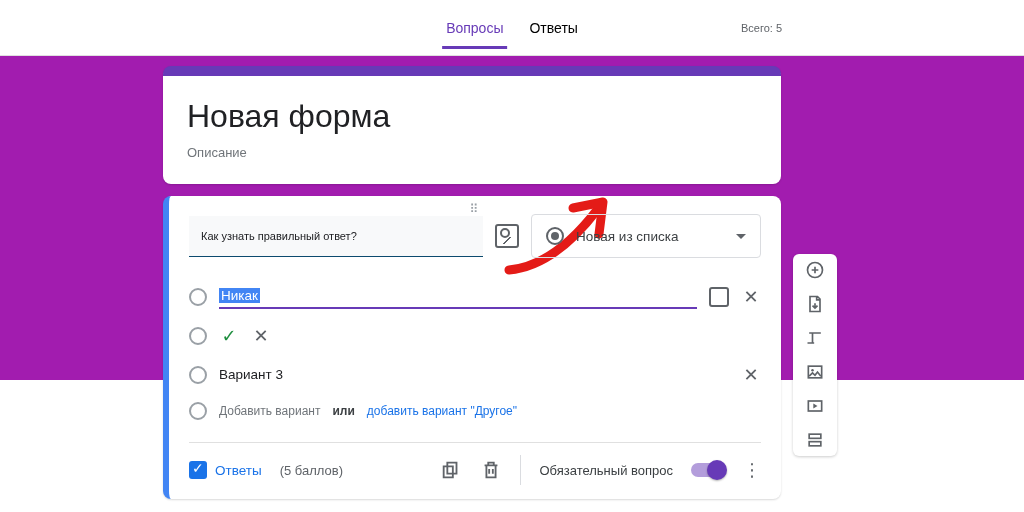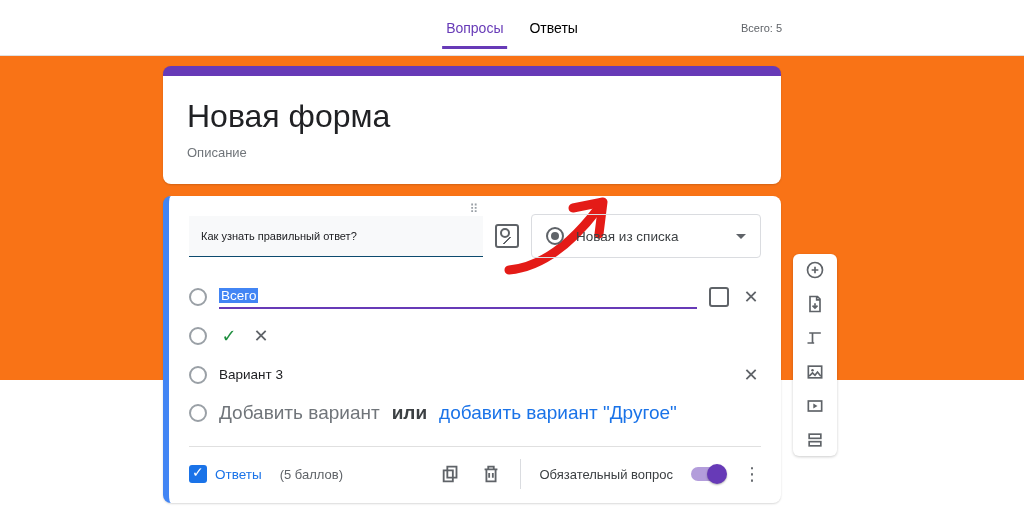--- a/index.html
+++ b/index.html
@@ -2,21 +2,21 @@
 <html><head>
 <meta charset="utf-8">
 <style>
   * { box-sizing: border-box; margin: 0; padding: 0; font-family: Arial, 'Helvetica Neue', sans-serif; }
   body { background: #fff; width: 1024px; height: 512px; overflow: hidden; }
   .topbar { height: 56px; background: #fff; position: relative; border-bottom: 1px solid #e0e0e0; }
   .tabs { position: absolute; left: 50%; transform: translateX(-50%); top: 12px; display: flex; gap: 18px; }
   .tab { font-size: 14px; padding: 8px 4px 10px; cursor: pointer; }
   .tab.active { color: #673ab7; border-bottom: 3px solid #673ab7; }
   .total { position: absolute; right: 242px; top: 22px; font-size: 11px; color: #5f6368; }
-  .canvas { background: #f97316; height: 324px; position: relative; padding-top: 10px; }
+  .canvas { background: #a21caf; height: 324px; position: relative; padding-top: 10px; }
   .centercol { width: 618px; margin-left: 163px; }
   .card { background: #fff; border-radius: 8px; box-shadow: 0 1px 2px rgba(0,0,0,.15); margin-bottom: 12px; position: relative; }
   .headercard { border-top: 10px solid #673ab7; padding: 22px 24px 24px; }
   .formtitle { font-size: 32px; font-weight: 400; color: #202124; }
   .formdesc { font-size: 13px; color: #70757a; margin-top: 10px; }
   .qcard { border-left: 6px solid #4285f4; padding: 18px 20px 14px; }
   .dragdots { position: absolute; left: 50%; top: 6px; transform: translateX(-50%); color: #9aa0a6; font-size: 12px; letter-spacing: 2px; cursor: grab; }
   .qrow1 { display: flex; align-items: center; gap: 12px; margin-bottom: 18px; }
   .qinput { flex: 1; background: #f8f9fa; border: none; border-bottom: 1px solid #0c4a6e; padding: 14px 12px; font-size: 11px; color: #202124; }
   .qimgbtn { width: 24px; height: 24px; border: 2px solid #5f6368; border-radius: 3px; position: relative; cursor: pointer; }
@@ -28,21 +28,21 @@
   .typeselect-label { font-size: 13.5px; color: #3c4043; }
   .dropcaret { margin-left: auto; width: 0; height: 0; border-left: 5px solid transparent; border-right: 5px solid transparent; border-top: 5px solid #5f6368; }
   .option { display: flex; align-items: center; gap: 12px; padding: 8px 0; }
   .oradio { width: 18px; height: 18px; border: 2px solid #9aa0a6; border-radius: 50%; flex-shrink: 0; }
   .otext { flex: 1; font-size: 13.5px; color: #202124; padding: 4px 0; }
   .option.editing .otext { border-bottom: 2px solid #673ab7; }
   .sel { background: #4285f4; color: #fff; padding: 0 2px; }
   .oimg { width: 20px; height: 20px; border: 2px solid #5f6368; border-radius: 3px; cursor: pointer; }
   .ox { font-size: 18px; color: #5f6368; cursor: pointer; width: 20px; text-align: center; }
   .ocheck { color: #1e8e3e; font-size: 18px; width: 20px; text-align: center; }
-  .addrow { display: flex; align-items: center; gap: 12px; padding: 8px 0 14px; font-size: 19px; }
+  .addrow { display: flex; align-items: center; gap: 12px; padding: 8px 0 14px; font-size: 12px; }
   .addopt { color: #70757a; cursor: text; }
   .ortxt { color: #3c4043; font-weight: bold; }
   .addother { color: #1a73e8; cursor: pointer; }
   .qfoot { border-top: 1px solid #e0e0e0; margin-top: 8px; padding-top: 12px; display: flex; align-items: center; gap: 18px; }
   .anskey { display: flex; align-items: center; gap: 8px; color: #1a73e8; font-size: 13.5px; cursor: pointer; }
   .anscheckbox { width: 18px; height: 18px; background: #1a73e8; border-radius: 3px; position: relative; }
   .anscheckbox::after { content: '✓'; color: #fff; position: absolute; top: -1px; left: 3px; font-size: 14px; }
   .points { color: #5f6368; font-size: 13px; }
   .footspacer { flex: 1; }
   .footico { width: 22px; height: 22px; cursor: pointer; color: #5f6368; }
@@ -88,21 +88,21 @@
         <div class="qimgbtn"></div>
         <div class="typeselect">
           <span class="radio-ico"></span>
           <span class="typeselect-label">Новая из списка</span>
           <span class="dropcaret"></span>
         </div>
       </div>
 
       <div class="option editing">
         <span class="oradio"></span>
-        <span class="otext"><span class="sel">Всего</span></span>
+        <span class="otext"><span class="sel">Никак</span></span>
         <span class="oimg"></span>
         <span class="ox">✕</span>
       </div>
 
       <div class="option">
         <span class="oradio"></span>
         <span class="ocheck">✓</span>
         <span class="ox">✕</span>
       </div>
 

